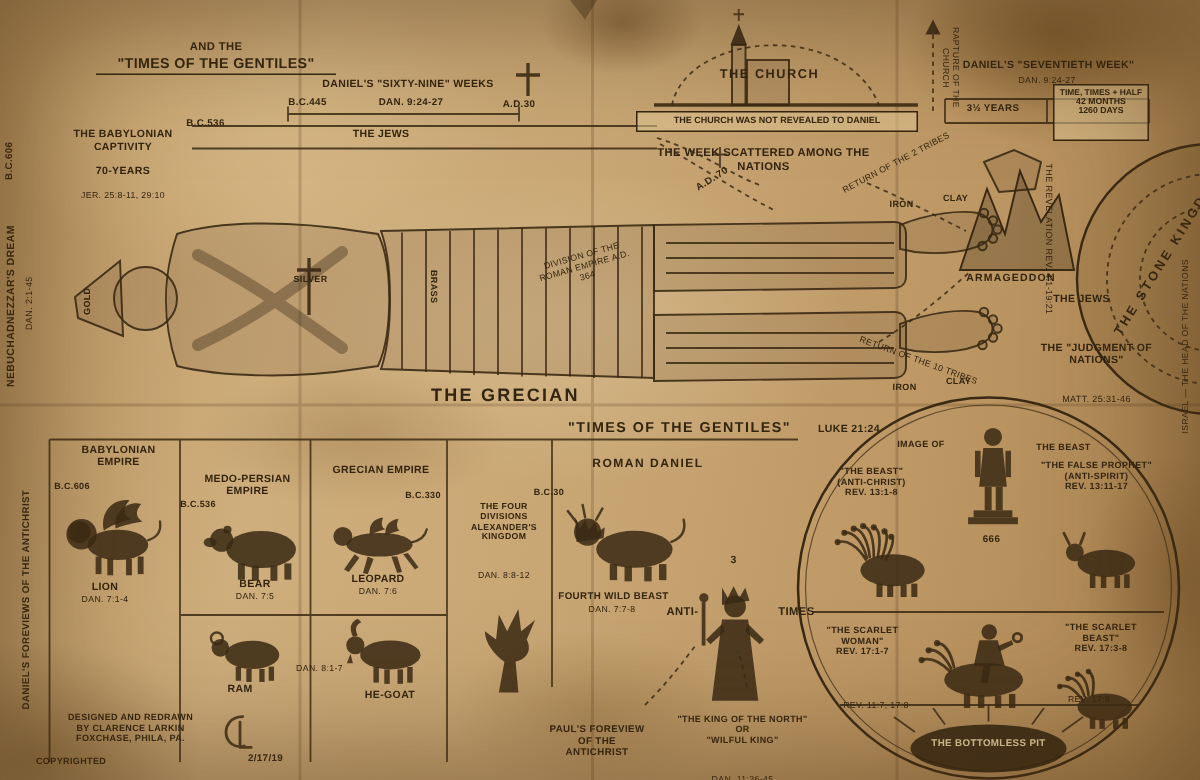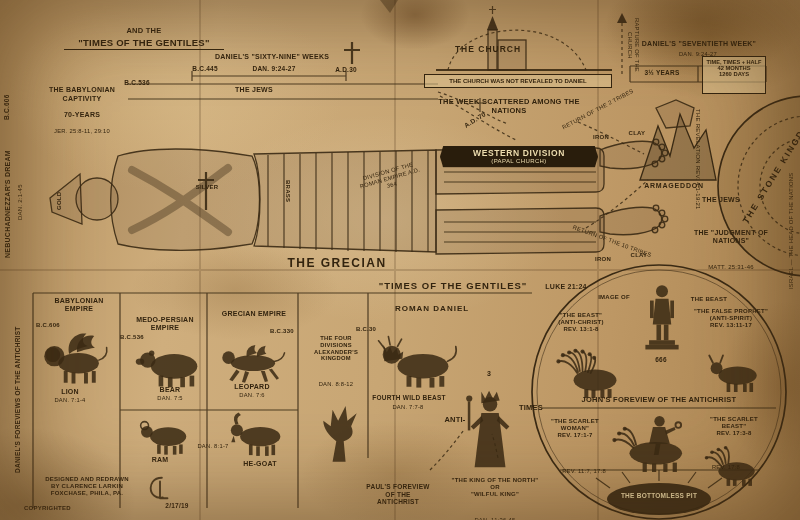--- a/index.html
+++ b/index.html
@@ -274,21 +274,21 @@
 
   <div class="t" style="left:42px;top:78px;width:80px;font-size:7px;">
     <span style="display:block;">THE BABYLONIAN CAPTIVITY</span>
     <span style="display:block;">70-YEARS</span>
     <span style="display:block;font-size:5.8px;font-weight:400;">JER. 25:8-11, 29:10</span>
   </div>
   <div class="t" style="left:116px;top:79px;width:42px;font-size:6.5px;">B.C.536</div>
   <div class="t vup" style="left:3px;top:84px;height:46px;font-size:6.5px;">B.C.606</div>
   <div class="t" style="left:222px;top:86px;width:64px;font-size:7px;">THE JEWS</div>
 
-  <div class="t" style="left:443px;top:44px;width:90px;font-size:8.5px;letter-spacing:1px;">THE CHURCH</div>
+  <div class="t" style="left:468px;top:44px;width:90px;font-size:8.5px;letter-spacing:1px;">THE CHURCH</div>
   <div class="box" style="left:424px;top:74px;width:186px;height:12px;font-size:6px;line-height:12px;">THE CHURCH WAS NOT REVEALED TO DANIEL</div>
   <div class="t vert" style="left:626px;top:6px;height:78px;font-size:5.8px;font-weight:400;">RAPTURE OF THE CHURCH</div>
 
   <div class="t" style="left:632px;top:40px;width:134px;font-size:7px;">DANIEL'S "SEVENTIETH WEEK"</div>
   <div class="t" style="left:648px;top:51px;width:100px;font-size:5.8px;font-weight:400;">DAN. 9:24-27</div>
   <div class="t" style="left:634px;top:69px;width:56px;font-size:6.5px;">3½ YEARS</div>
   <div class="box" style="left:702px;top:56px;width:62px;height:34px;padding-top:2px;">
     <span style="display:block;font-size:5.6px;">TIME, TIMES + HALF</span>
     <span style="display:block;font-size:5.8px;">42 MONTHS</span>
     <span style="display:block;font-size:5.8px;">1260 DAYS</span>
@@ -303,24 +303,20 @@
   <div class="t" style="left:586px;top:134px;width:30px;font-size:6px;">IRON</div>
   <div class="t" style="left:622px;top:130px;width:30px;font-size:6px;">CLAY</div>
   <div class="t" style="left:588px;top:256px;width:30px;font-size:6px;">IRON</div>
   <div class="t" style="left:624px;top:252px;width:30px;font-size:6px;">CLAY</div>
   <div class="t" style="left:262px;top:256px;width:150px;font-size:12px;letter-spacing:1.5px;">THE GRECIAN</div>
   <div class="t" style="left:354px;top:168px;width:72px;font-size:5.8px;font-weight:400;transform:rotate(-16deg);">DIVISION OF THE ROMAN EMPIRE A.D. 364</div>
 
   <div class="t" style="left:438px;top:98px;width:142px;font-size:7.5px;">THE WEEK SCATTERED AMONG THE NATIONS</div>
   <div class="t" style="left:452px;top:116px;width:46px;font-size:6.5px;transform:rotate(-32deg);">A.D. 70</div>
 
-  <div class="ribbon" style="left:440px;top:146px;width:146px;">
-    <div class="l1">WESTERN DIVISION</div>
-    <div class="l2">(PAPAL CHURCH)</div>
-  </div>
   <div class="t" style="left:558px;top:106px;width:80px;font-size:5.8px;font-weight:400;transform:rotate(-28deg);">RETURN OF THE 2 TRIBES</div>
   <div class="t" style="left:570px;top:238px;width:84px;font-size:5.8px;font-weight:400;transform:rotate(20deg);">RETURN OF THE 10 TRIBES</div>
 
   <div class="t" style="left:630px;top:182px;width:88px;font-size:7px;letter-spacing:.8px;">ARMAGEDDON</div>
   <div class="t" style="left:692px;top:196px;width:58px;font-size:7px;">THE JEWS</div>
   <div class="t" style="left:700px;top:164px;width:156px;font-size:8.5px;letter-spacing:2px;transform:rotate(-58deg);">THE STONE KINGDOM</div>
   <div class="t vup" style="left:788px;top:140px;height:182px;font-size:5.8px;font-weight:400;">ISRAEL — THE HEAD OF THE NATIONS</div>
   <div class="t" style="left:684px;top:210px;width:94px;">
     <span style="display:block;font-size:7px;">THE "JUDGMENT OF NATIONS"</span>
     <span style="display:block;font-size:6px;font-weight:400;">MATT. 25:31-46</span>
@@ -354,21 +350,21 @@
   <div class="t" style="left:374px;top:304px;width:116px;font-size:8px;letter-spacing:1px;">ROMAN DANIEL</div>
   <div class="t" style="left:348px;top:326px;width:36px;font-size:6px;">B.C.30</div>
   <div class="t" style="left:366px;top:394px;width:86px;font-size:6.5px;">FOURTH WILD BEAST</div>
   <div class="t" style="left:376px;top:404px;width:64px;font-size:5.8px;font-weight:400;">DAN. 7:7-8</div>
 
   <div class="t" style="left:140px;top:456px;width:40px;font-size:7px;">RAM</div>
   <div class="t" style="left:188px;top:443px;width:50px;font-size:5.8px;font-weight:400;">DAN. 8:1-7</div>
   <div class="t" style="left:232px;top:460px;width:56px;font-size:7px;">HE-GOAT</div>
 
   <div class="t" style="left:482px;top:370px;width:14px;font-size:7px;">3</div>
-  <div class="t" style="left:438px;top:404px;width:34px;font-size:7.5px;margin-top:12px;">ANTI-</div>
+  <div class="t" style="left:438px;top:404px;width:34px;font-size:7.5px;">ANTI-</div>
   <div class="t" style="left:508px;top:404px;width:46px;font-size:7.5px;">TIMES</div>
   <div class="t" style="left:444px;top:458px;width:102px;">
     <span style="display:block;font-size:6px;white-space:pre-line;">"THE KING OF THE NORTH"
 OR
 "WILFUL KING"</span>
     <span style="display:block;font-size:5.8px;font-weight:400;">DAN. 11:36-45</span>
   </div>
 
   <div class="t" style="left:348px;top:464px;width:100px;">
     <span style="display:block;font-size:6.5px;white-space:pre-line;">PAUL'S FOREVIEW
@@ -379,21 +375,20 @@
 
   <div class="t" style="left:590px;top:294px;width:48px;font-size:6px;">IMAGE OF</div>
   <div class="t" style="left:682px;top:296px;width:54px;font-size:6px;">THE BEAST</div>
   <div class="t" style="left:646px;top:356px;width:30px;font-size:6.5px;">666</div>
   <div class="t" style="left:544px;top:312px;width:74px;font-size:6px;">"THE BEAST"
 (ANTI-CHRIST)
 REV. 13:1-8</div>
   <div class="t" style="left:688px;top:308px;width:86px;font-size:6px;">"THE FALSE PROPHET"
 (ANTI-SPIRIT)
 REV. 13:11-17</div>
-  <div class="t" style="left:564px;top:396px;width:190px;font-size:7.5px;">JOHN'S FOREVIEW OF THE ANTICHRIST</div>
   <div class="t" style="left:542px;top:418px;width:66px;font-size:6px;">"THE SCARLET
 WOMAN"
 REV. 17:1-7</div>
   <div class="t" style="left:700px;top:416px;width:68px;font-size:6px;">"THE SCARLET
 BEAST"
 REV. 17:3-8</div>
   <div class="t" style="left:554px;top:468px;width:60px;font-size:5.8px;font-weight:400;">REV. 11:7, 17:8</div>
   <div class="t" style="left:700px;top:464px;width:52px;font-size:5.8px;font-weight:400;">REV. 17:8</div>
   <div class="t lt" style="left:600px;top:492px;width:118px;font-size:6.5px;">THE BOTTOMLESS PIT</div>
 

